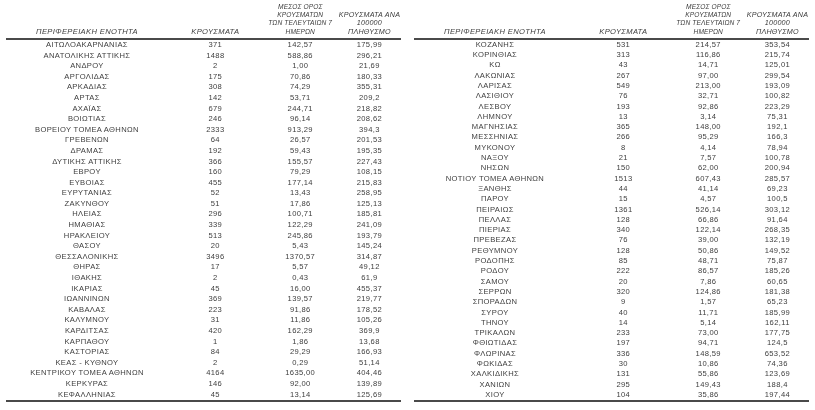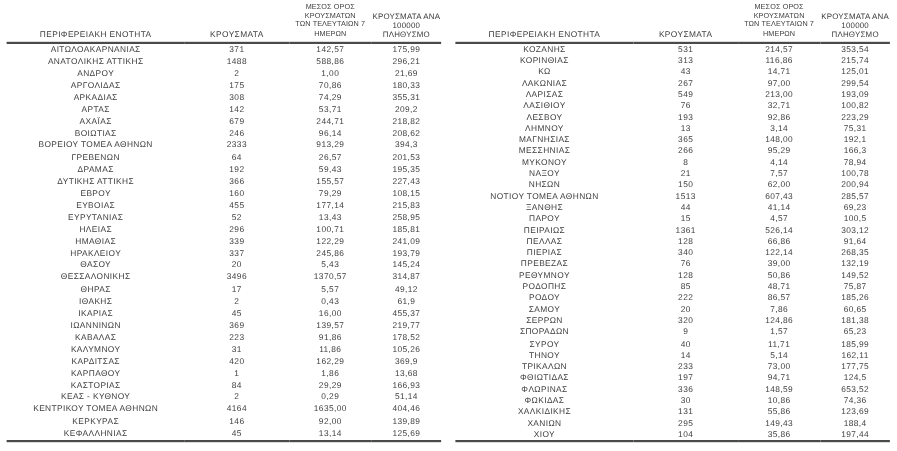--- a/index.html
+++ b/index.html
@@ -36,20 +36,21 @@
     font-weight: normal;
     font-size: 7.6px;
     letter-spacing: 0.35px;
     line-height: 8.2px;
     text-align: center;
     vertical-align: bottom;
     padding: 0 0 2px 0;
     border-bottom: 2px solid #4a4a4a;
     white-space: pre-line;
     color: #3d3d3d;
+    font-style: italic;
   }
   th.small {
     font-size: 6.6px;
     letter-spacing: 0.1px;
   }
   th.med {
     font-size: 7.2px;
     letter-spacing: 0.2px;
   }
   td {
@@ -172,34 +173,40 @@
             <td>177,14</td>
             <td>215,83</td>
           </tr>
           <tr>
             <td>ΕΥΡΥΤΑΝΙΑΣ</td>
             <td>52</td>
             <td>13,43</td>
             <td>258,95</td>
           </tr>
           <tr>
+            <td>ΖΑΚΥΝΘΟΥ</td>
+            <td>51</td>
+            <td>17,86</td>
+            <td>125,13</td>
+          </tr>
+          <tr>
             <td>ΗΛΕΙΑΣ</td>
             <td>296</td>
             <td>100,71</td>
             <td>185,81</td>
           </tr>
           <tr>
             <td>ΗΜΑΘΙΑΣ</td>
             <td>339</td>
             <td>122,29</td>
             <td>241,09</td>
           </tr>
           <tr>
             <td>ΗΡΑΚΛΕΙΟΥ</td>
-            <td>337</td>
+            <td>513</td>
             <td>245,86</td>
             <td>193,79</td>
           </tr>
           <tr>
             <td>ΘΑΣΟΥ</td>
             <td>20</td>
             <td>5,43</td>
             <td>145,24</td>
           </tr>
           <tr>

